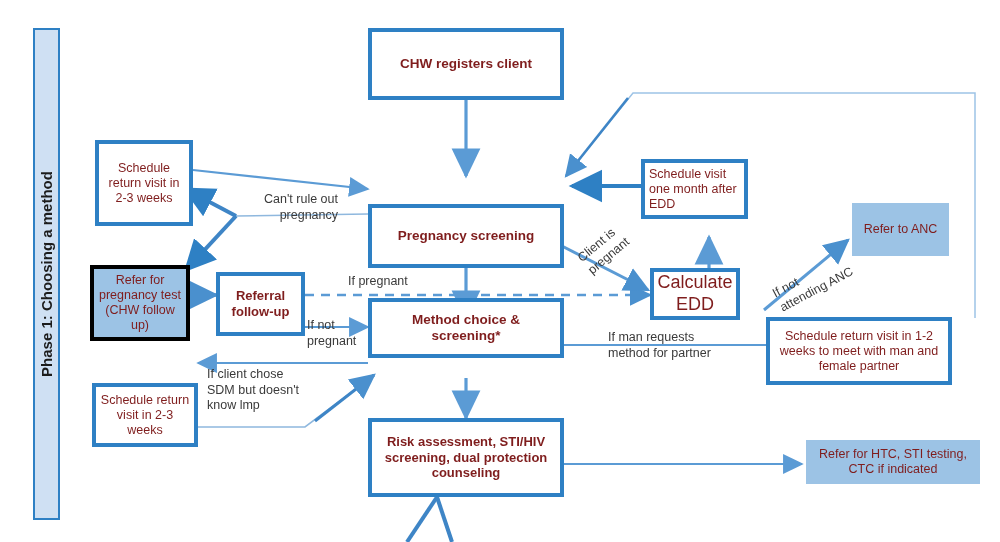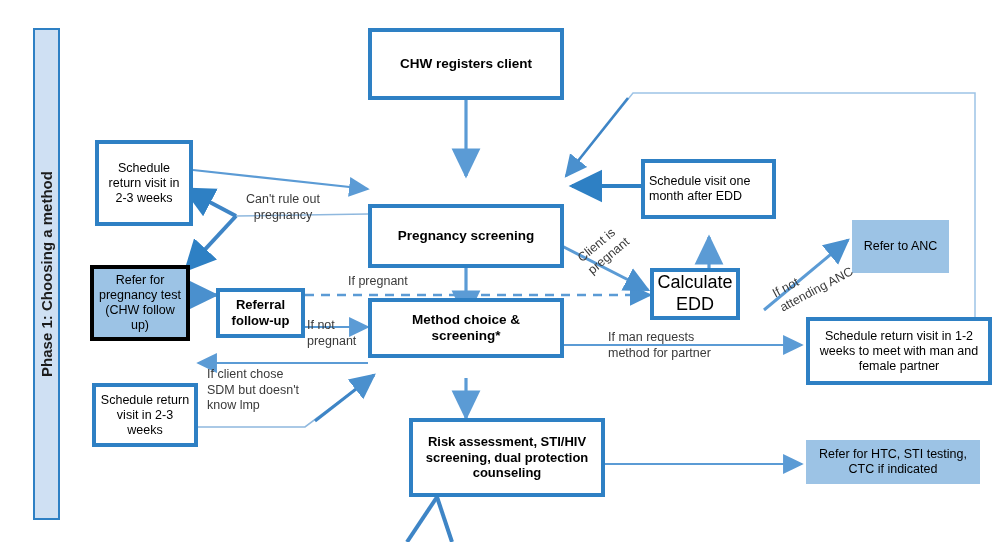--- a/index.html
+++ b/index.html
@@ -25,21 +25,21 @@
     height: 542px;
     pointer-events: none;
   }
   .node {
     position: absolute;
     box-sizing: border-box;
     display: flex;
     align-items: center;
     justify-content: center;
     text-align: center;
-    color: #000000;
+    color: #7f1d1d;
     z-index: 3;
   }
   .node > span {
     display: block;
     line-height: 1.2;
     padding: 0 4px;
   }
   
   .box-thick {
     background: #ffffff;
@@ -172,57 +172,57 @@
   </div>
 
   <div class="node box-thick" style="left:95px; top:140px; width:98px; height:86px; font-size:12.5px;">
     <span>Schedule return visit in 2-3 weeks</span>
   </div>
 
   <div class="node box-fill" style="left:90px; top:265px; width:100px; height:76px; font-size:12.5px;">
     <span>Refer for pregnancy test (CHW follow up)</span>
   </div>
 
-  <div class="node box-thick bold" style="left:216px; top:288px; width:89px; height:50px; font-size:13px;">
+  <div class="node box-thick bold" style="left:216px; top:272px; width:89px; height:64px; font-size:13px;">
     <span>Referral follow-up</span>
   </div>
 
   <div class="node box-thick bold" style="left:368px; top:298px; width:196px; height:60px; font-size:13.5px;">
     <span>Method choice &amp; screening*</span>
   </div>
 
   <div class="node box-thick" style="left:92px; top:383px; width:106px; height:64px; font-size:12.5px;">
     <span>Schedule return visit in 2-3 weeks</span>
   </div>
 
-  <div class="node box-thick bold" style="left:368px; top:418px; width:196px; height:79px; font-size:13px;margin-left:41px;">
+  <div class="node box-thick bold" style="left:368px; top:418px; width:196px; height:79px; font-size:13px;">
     <span>Risk assessment, STI/HIV screening, dual protection counseling</span>
   </div>
 
-  <div class="node box-thick" style="left:641px; top:159px; width:135px; height:60px; font-size:12.5px; justify-content:flex-start; text-align:left;">
+  <div class="node box-thick" style="left:641px; top:159px; width:107px; height:60px; font-size:12.5px; justify-content:flex-start; text-align:left;">
     <span>Schedule visit one month after EDD</span>
   </div>
 
   <div class="node box-thick" style="left:650px; top:268px; width:90px; height:52px; font-size:18px;">
     <span>Calculate EDD</span>
   </div>
 
-  <div class="node box-fill-plain" style="left:852px; top:220px; width:97px; height:53px; font-size:12.5px;">
+  <div class="node box-fill-plain" style="left:852px; top:203px; width:97px; height:53px; font-size:12.5px;">
     <span>Refer to ANC</span>
   </div>
 
-  <div class="node box-thick" style="left:806px; top:317px; width:186px; height:68px; font-size:12.5px;">
+  <div class="node box-thick" style="left:766px; top:317px; width:186px; height:68px; font-size:12.5px;">
     <span>Schedule return visit in 1-2 weeks to meet with man and female partner</span>
   </div>
 
   <div class="node box-fill-plain" style="left:806px; top:440px; width:174px; height:44px; font-size:12.5px;">
     <span>Refer for HTC, STI testing, CTC if indicated</span>
   </div>
 
-  <div class="edge-label" style="left:228px; top:192px; width:110px; text-align:center;">Can't rule out
+  <div class="edge-label" style="left:228px; top:192px; width:110px; text-align:right;">Can't rule out
 pregnancy</div>
 
   <div class="edge-label" style="left:348px; top:274px; width:90px; text-align:left;">If pregnant</div>
 
   <div class="edge-label" style="left:307px; top:318px; width:62px; text-align:left;">If not
 pregnant</div>
 
   <div class="edge-label" style="left:207px; top:367px; width:122px; text-align:left;">If client chose
 SDM but doesn't
 know lmp</div>

